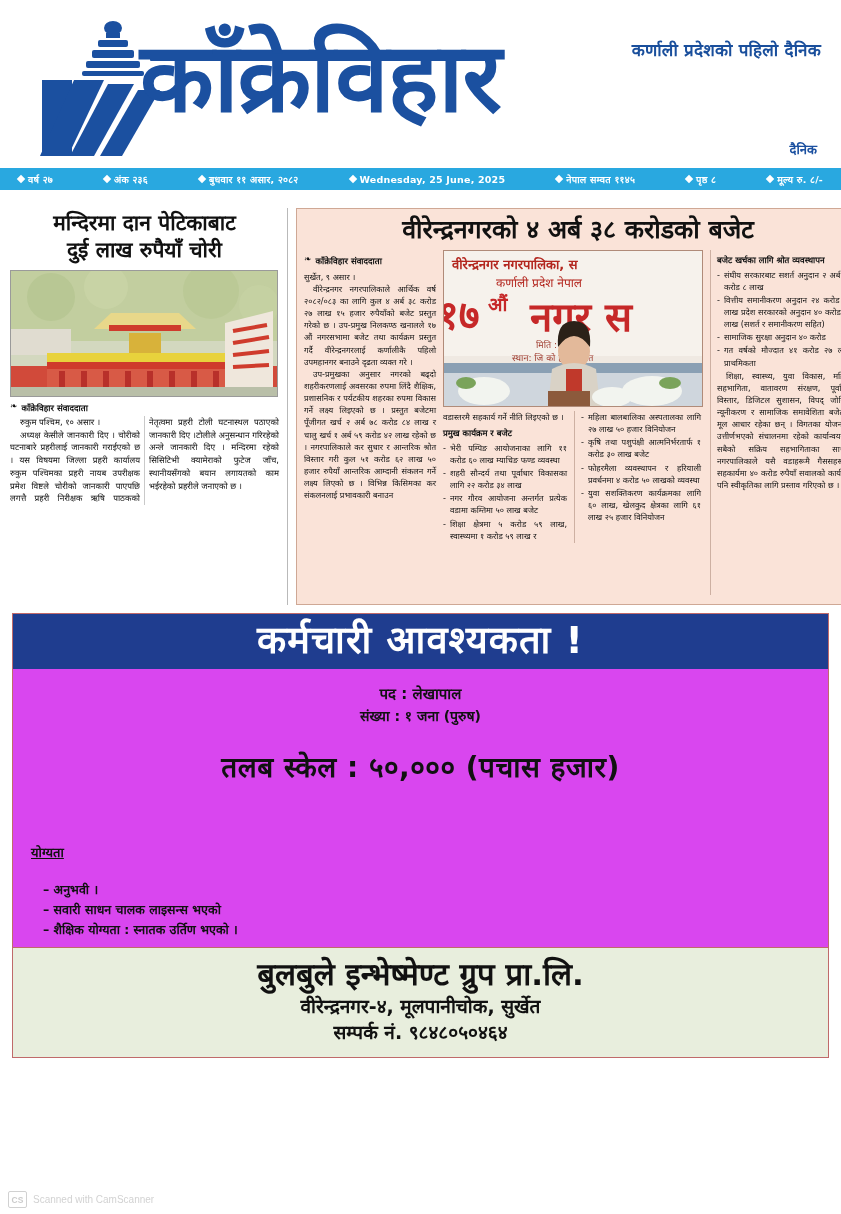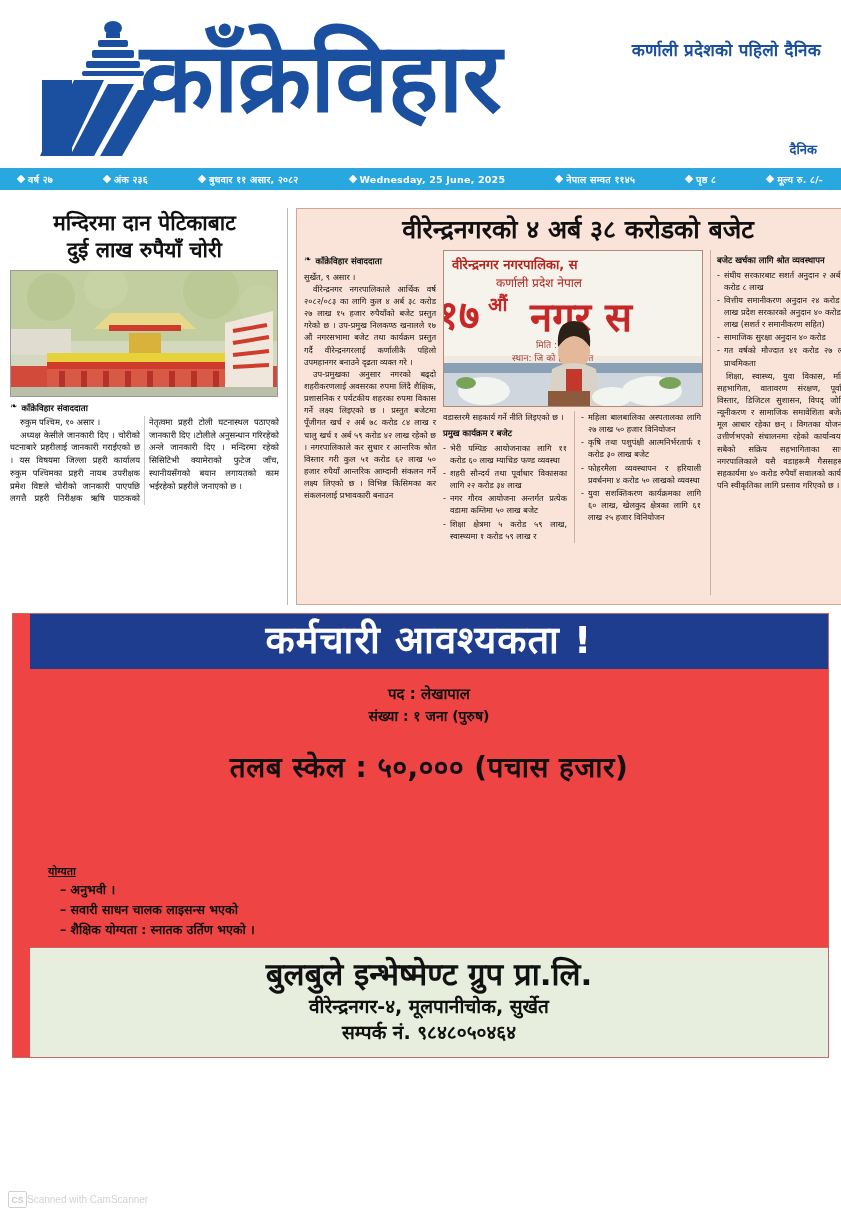--- a/index.html
+++ b/index.html
@@ -43,37 +43,37 @@
   .bcol p{margin:0;text-indent:9px;}
   .bcol p.noind{text-indent:0;}
   .bcol .subhead{font-weight:700;font-size:8.4px;margin:4px 0 2px 0;text-indent:0;}
   .bcol .bullet{text-indent:0;padding-left:7px;position:relative;margin:0 0 1px 0;}
   .bcol .bullet:before{content:"-";position:absolute;left:0;}
   .meet-photo{width:258px;height:155px;border:1px solid #b08b79;overflow:hidden;position:relative;
     background:#efe7dd;margin-bottom:4px;}
   .col34{display:flex;gap:7px;}
 
   
-  .advert{margin:8px 12px 0 12px;border:1px solid #c06a6a;background:#ef4444;padding-left:17px;}
+  .advert{margin:8px 12px 0 12px;border:1px solid #c06a6a;background:#d946ef;}
   .ad-title{background:#1f3d8f;color:#fff;text-align:center;font-size:38px;font-weight:700;
     padding:7px 0 10px 0;line-height:1;letter-spacing:1px;}
   .ad-body{padding:10px 18px 4px 18px;min-height:278px;box-sizing:border-box;position:relative;}
   .ad-post{text-align:center;font-size:15px;font-weight:700;margin:4px 0 3px 0;}
   .ad-count{text-align:center;font-size:14px;font-weight:700;margin:0 0 6px 0;}
   .ad-salary{text-align:center;font-size:28px;font-weight:700;margin:22px 0 0 0;letter-spacing:.5px;}
   .ad-qual{position:absolute;left:18px;bottom:6px;}
-  .ad-qual .qh{font-size:11px;font-weight:700;text-decoration:underline;margin-bottom:3px;}
+  .ad-qual .qh{font-size:13px;font-weight:700;text-decoration:underline;margin-bottom:20px;}
   .ad-qual .ql{font-size:12.5px;font-weight:700;margin:3px 12px;}
   .ad-footer{background:#e8eedd;border-top:1px solid #c06a6a;padding:9px 0 12px 0;text-align:center;}
   .ad-company{font-size:31px;font-weight:700;line-height:1.1;margin-bottom:3px;}
   .ad-addr{font-size:19px;font-weight:700;line-height:1.35;}
   .ad-phone{font-size:19px;font-weight:700;line-height:1.35;}
 
   
-  .watermark{position:absolute;left:8px;bottom:6px;display:flex;align-items:center;opacity:.45;}
+  .watermark{position:absolute;left:8px;bottom:6px;display:flex;align-items:center;gap:6px;opacity:.45;}
   .cs-badge{width:17px;height:15px;border:1.4px solid #9a9a9a;border-radius:2px;color:#8c8c8c;
     font-size:8.5px;font-weight:700;display:flex;align-items:center;justify-content:center;font-family:"Liberation Sans",sans-serif;}
   .cs-text{font-size:10px;color:#9a9a9a;font-family:"Liberation Sans",sans-serif;}
 </style>
 </head>
 <body>
 
 <div class="page">
 
   <div class="masthead">

